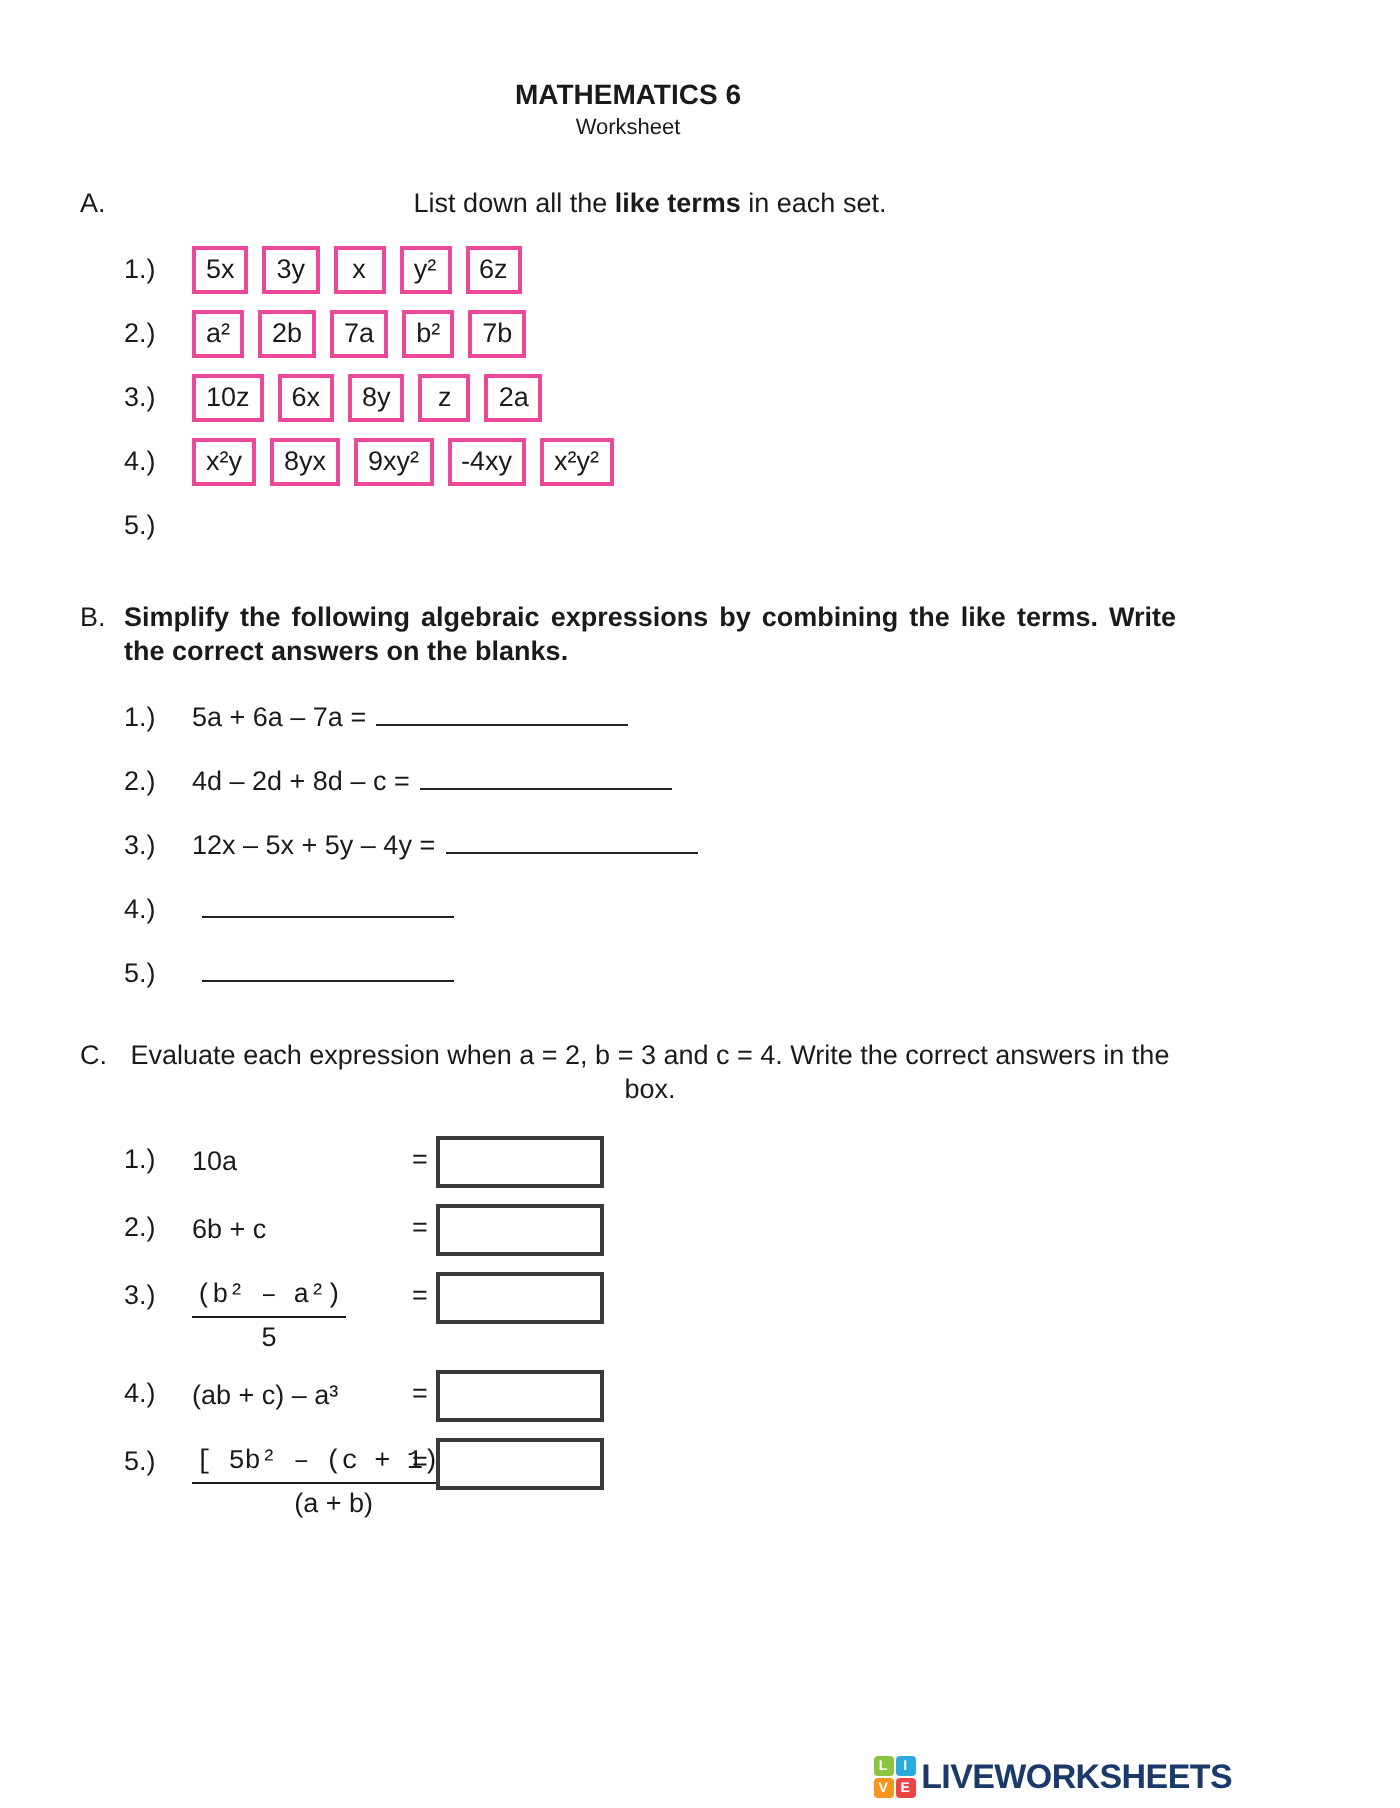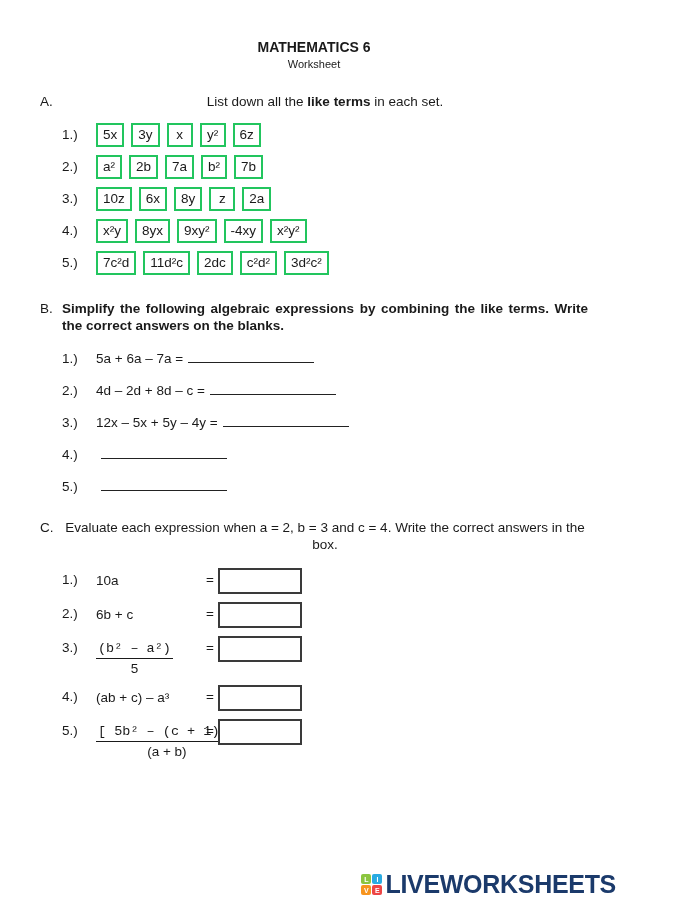--- a/index.html
+++ b/index.html
@@ -27,21 +27,21 @@
   .sec-text.justify { text-align:justify;font-weight:bold; }
 
   
   .section-a { margin-top:20px; }
   .a-rows { margin-top:12px; }
   .a-row { display:flex; align-items:center; margin-bottom:7px; min-height:25px; }
   .item-num { margin-left:22px; width:34px; flex:0 0 34px; }
   .term-boxes { display:flex; gap:7px; align-items:center; }
   .term-box {
     display:inline-flex; align-items:center; justify-content:center;
-    border:2px solid #22c55e; background:#fff;
+    border:2px solid #ec4899; background:#fff;
     min-width:26px; min-height:24px; padding:1px 5px;
     font-size:13.5px;
   }
 
   
   .section-b { margin-top:25px; }
   .b-rows { margin-top:15px; }
   .b-row { display:flex; align-items:baseline; margin-bottom:14px; line-height:17px; }
   .b-expr { white-space:pre; }
   .answer-blank {
@@ -68,21 +68,21 @@
 
   
   .footer { position:absolute; right:12px; bottom:5px; display:flex; align-items:center; gap:3px; }
   .logo-grid { display:grid; grid-template-columns:10px 10px; grid-auto-rows:10px; gap:1px; }
   .sq {
     display:flex; align-items:center; justify-content:center;
     color:#fff; font-size:7px; font-weight:bold; border-radius:2px; line-height:1;
   }
   .sq-l { background:#8bc53f; } .sq-i { background:#29abe2; }
   .sq-v { background:#f7941d; } .sq-e { background:#ed4545; }
-  .brand { font-size:25px; font-weight:bold; color:#1b3a6b; letter-spacing:-0.3px; }
+  .brand { font-size:17px; font-weight:bold; color:#1b3a6b; letter-spacing:-0.3px; }
 </style>
 </head>
 <body>
 
 <div class="page">
   <div class="content">
 
     <div class="header">
       <div class="title">MATHEMATICS 6</div>
       <div class="subtitle">Worksheet</div>
@@ -129,27 +129,20 @@
           <span class="term-boxes">
             <span class="term-box">x²y</span>
             <span class="term-box">8yx</span>
             <span class="term-box">9xy²</span>
             <span class="term-box">-4xy</span>
             <span class="term-box">x²y²</span>
           </span>
         </div>
         <div class="a-row">
           <span class="item-num">5.)</span>
-          <span class="term-boxes">
-            <span class="term-box">7c²d</span>
-            <span class="term-box">11d²c</span>
-            <span class="term-box">2dc</span>
-            <span class="term-box">c²d²</span>
-            <span class="term-box">3d²c²</span>
-          </span>
         </div>
       </div>
     </div>
 
     <div class="section-b">
       <div class="section-heading">
         <span class="sec-label">B.</span>
         <span class="sec-text justify">Simplify the following algebraic expressions by combining the like terms. Write the correct answers on the blanks.</span>
       </div>
       <div class="b-rows">

